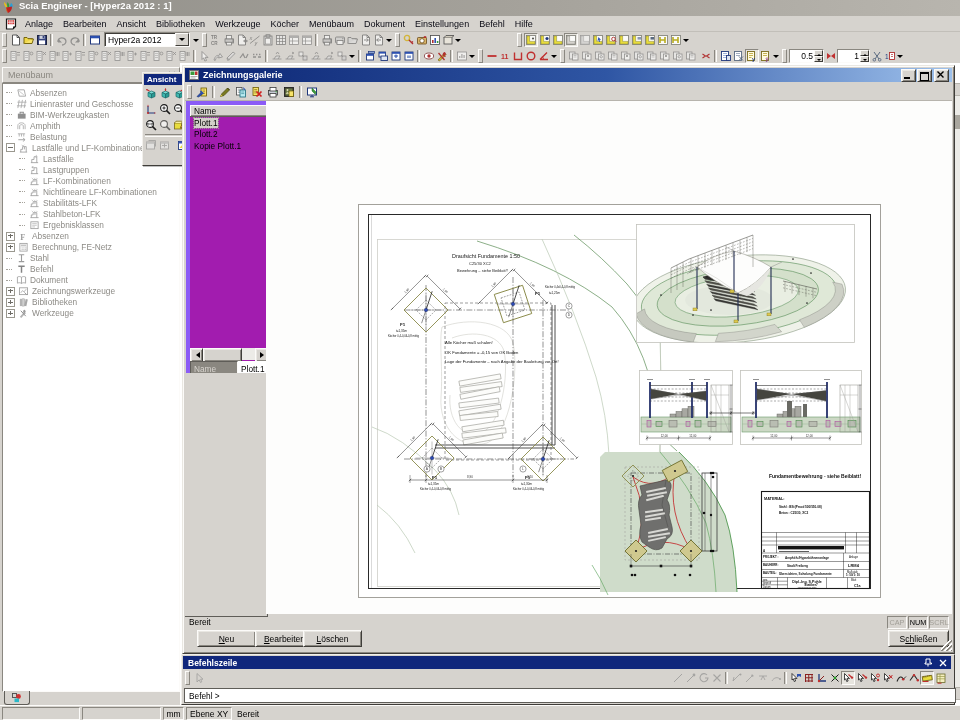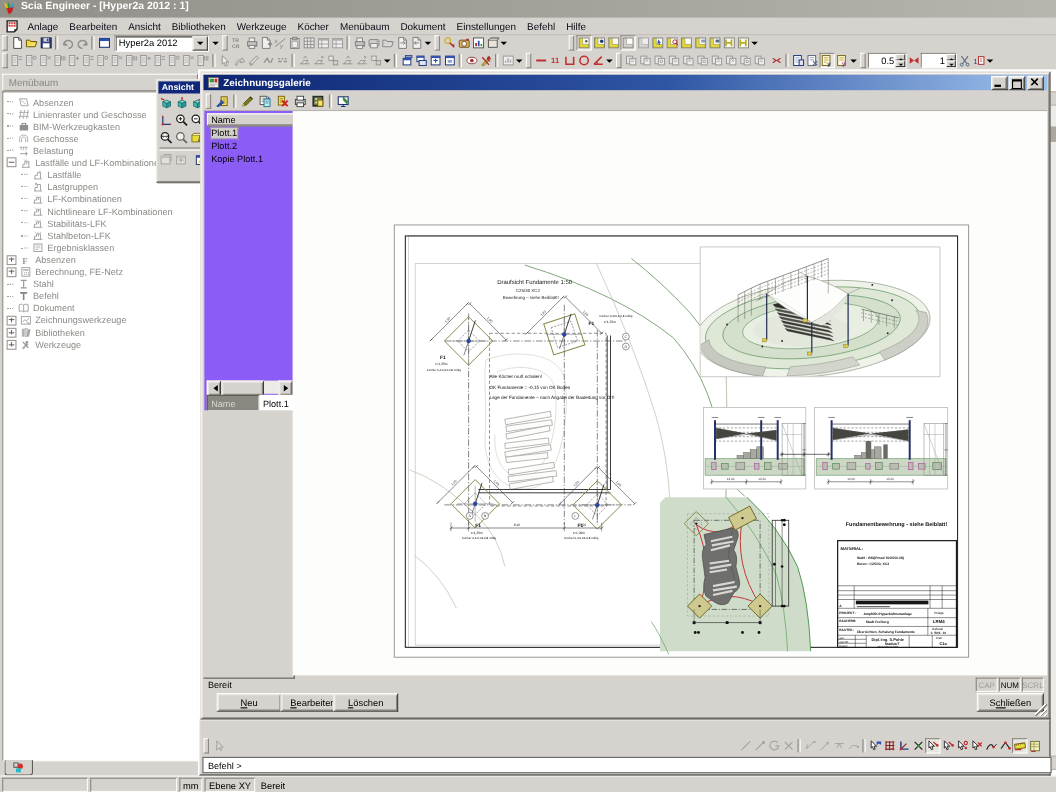--- a/index.html
+++ b/index.html
@@ -13,21 +13,21 @@
        box-shadow:inset 1px 1px 0 #e9e7e2, inset -1px -1px 0 #8a8780;
        display:flex;align-items:center;justify-content:center;font-size:8.5px}
   
   #titlebar{left:0;top:0;width:960px;height:16px;
     background:linear-gradient(90deg,#92908a 0%,#a5a29b 55%,#b8b5ae 100%);
     display:flex;align-items:flex-start;color:#fff;font-weight:bold;font-size:9.5px}
   
   #menubar{left:0;top:16px;width:960px;height:15px;display:flex;align-items:center;border-bottom:1px solid #c2bfb9}
   #menubar .mi{padding:2px 5px;color:#0a0a14}
   
-  .tbrow{left:0;width:960px;height:16px;display:flex;align-items:center}
+  .tbrow{left:0;width:960px;height:16px;display:flex;align-items:flex-end}
   #tb1{top:31px}#tb2{top:47px}
   .grip{width:3px;height:12px;margin:0 2px 0 2px;border:1px solid;border-color:#fcfbf9 #8a8780 #8a8780 #fcfbf9}
   .tsep{width:1px;height:12px;margin:0 2px;border-left:1px solid #8a8780;border-right:1px solid #fcfbf9}
   .tbi{width:13px;height:14px;display:flex;align-items:center;justify-content:center;flex:0 0 auto}
   .tbi.d{filter:grayscale(1) opacity(.62)}
   .tbi.p{background:#e7e5df;border:1px solid;border-color:#8a8780 #fcfbf9 #fcfbf9 #8a8780;width:12px;height:12px}
   .tbi svg{display:block}
   .dda{width:8px;height:13px;display:flex;align-items:center;justify-content:center}
   .dda:after{content:"";border:3px solid transparent;border-top:3.5px solid #000;margin-top:3px}
   .combo{height:13px;background:#fff;border:1px solid;border-color:#8a8780 #fcfbf9 #fcfbf9 #8a8780;
@@ -73,21 +73,21 @@
   
   #gallery{left:182px;top:65px;width:771px;height:587px;background:#d6d3ce;z-index:10;
            border:1px solid;border-color:#e9e7e2 #3f3d39 #3f3d39 #e9e7e2;
            box-shadow:inset 1px 1px 0 #fcfbf9, inset -1px -1px 0 #8a8780}
   #g-cap{left:2px;top:2px;width:767px;height:14px;background:linear-gradient(90deg,#0c2573 0%,#2f56a4 55%,#9ec1ec 100%);
          display:flex;align-items:center;color:#fff;font-weight:bold;font-size:9px}
   .capbtn{width:13px;height:11px;margin-left:1px;background:#d6d3ce;border:1px solid;border-color:#fcfbf9 #3f3d39 #3f3d39 #fcfbf9;
           box-shadow:inset 1px 1px 0 #e9e7e2, inset -1px -1px 0 #8a8780;position:relative;flex:0 0 auto}
   #g-tools{left:2px;top:17px;width:767px;height:17px;display:flex;align-items:center;border-bottom:1px solid #b7b4ad}
   #g-tools .tbi{width:16px;height:15px}
-  #g-list{left:3px;top:35px;width:80px;height:272px;background:#8b5cf6;border:2px solid #8b5cf6;position:absolute}
+  #g-list{left:3px;top:35px;width:80px;height:272px;background:#a21caf;border:4px solid #8b5cf6;position:absolute}
   #g-list .lhead{height:11px;background:#d6d3ce;border-bottom:1px solid #5f5d58;display:flex;align-items:center;
                  padding-left:4px;font-size:8.3px;border-right:1px solid #8a8780;
                  box-shadow:inset 1px 1px 0 #fcfbf9, inset -1px -1px 0 #8a8780}
   .litem{height:11.5px;display:flex;align-items:center;font-size:8.3px;padding-left:4px;white-space:nowrap}
   .litem.sel span{background:#d2cfc9;outline:1px dotted #9a988f}
   #g-hscroll{position:absolute;left:0px;top:243px;width:78px;height:12px;background:#ecebe7;display:flex}
   .sarrow{width:11px;height:12px;background:#d6d3ce;border:1px solid;border-color:#fcfbf9 #3f3d39 #3f3d39 #fcfbf9;
           box-shadow:inset 1px 1px 0 #e9e7e2, inset -1px -1px 0 #8a8780;position:relative;flex:0 0 auto}
   .sarrow i{position:absolute;left:3px;top:3px;border:3px solid transparent}
   .sarrow.l i{border-right:4px solid #000;left:1.5px}
@@ -707,21 +707,21 @@
           </svg></span>
         <span>BIM-Werkzeugkasten</span>
       </div>
       <div class="trow">
         <span style="width:3px;flex:0 0 auto"></span>
         <span class="stub"></span>
         <span style="width:3px;flex:0 0 auto"></span>
         <span class="ticon"><svg width="11" height="10" viewBox="0 0 12 11">
             <use href="#t-struk"></use>
           </svg></span>
-        <span>Geschosse</span>
+        <span>Amphith</span>
       </div>
       <div class="trow">
         <span style="width:3px;flex:0 0 auto"></span>
         <span class="stub"></span>
         <span style="width:3px;flex:0 0 auto"></span>
         <span class="ticon"><svg width="11" height="10" viewBox="0 0 12 11">
             <use href="#t-belast"></use>
           </svg></span>
         <span>Belastung</span>
       </div>
@@ -1520,20 +1520,31 @@
         <span><u>L</u>öschen</span>
       </span>
     <span class="btn gbtn" style="left:703px;width:59px">
         <span>S<u>ch</u>ließen</span>
       </span>
   </div>
   <div id="g-grip"></div>
 </div>
 
 <div id="cmd" class="abs">
+  <div id="cmd-cap">
+    <span style="padding-left:5px">Befehlszeile</span>
+    <span style="margin-left:auto;display:flex;align-items:center;margin-right:4px">
+      <svg width="9" height="9" viewBox="0 0 9 9" style="margin-right:6px">
+          <path d="M2,1 L6,1 L6,5 L7.5,5 L7.5,6 L1,6 L1,5 L2,5 Z M4,6 L4,8.5" stroke="#fff" stroke-width="1" fill="none"></path>
+        </svg>
+      <svg width="8" height="8" viewBox="0 0 8 8">
+          <path d="M1,1 L7,7 M7,1 L1,7" stroke="#fff" stroke-width="1.3"></path>
+        </svg>
+    </span>
+  </div>
   <div id="cmd-tools">
     <span class="irun" style="display: inline-flex; align-items: center;">
         <span class="grip"></span>
         <span class="tbi d">
           <svg width="12" height="12" viewBox="0 0 12 12">
             <use href="#i-cmdarrow"></use>
           </svg>
         </span>
       </span>
     <span class="irun" style="margin-left: auto; margin-right: 4px; display: inline-flex; align-items: center;">

